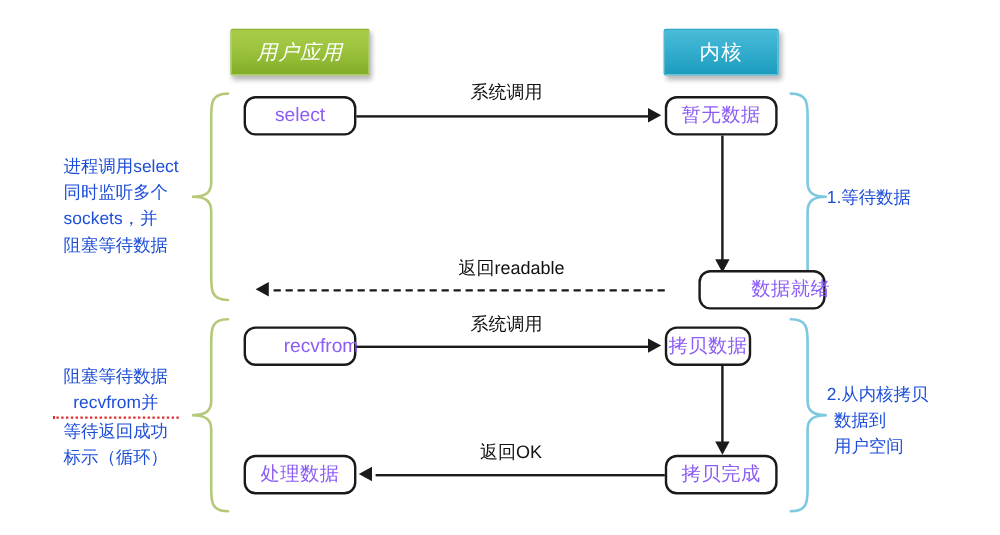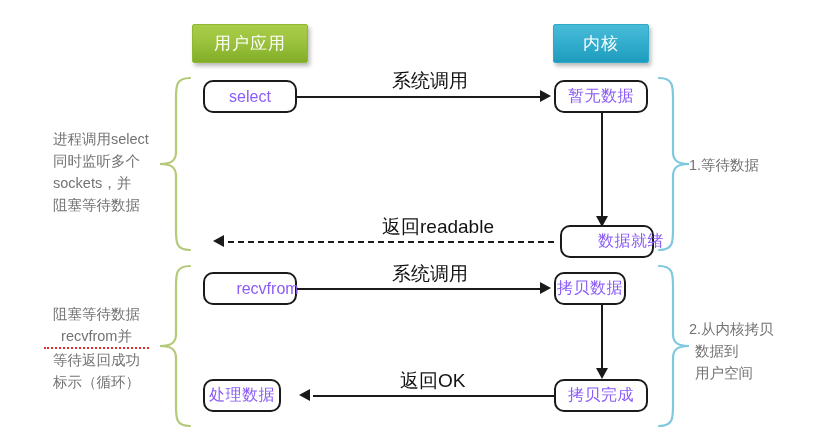--- a/index.html
+++ b/index.html
@@ -27,20 +27,21 @@
     color: #ffffff;
     font-size: 17px;
     letter-spacing: 1px;
     border-radius: 2px;
     box-shadow: 2px 3px 4px rgba(0,0,0,0.28);
   }
   .pill-green {
     left: 192px; top: 24px; width: 114px; height: 37px;
     background: linear-gradient(to bottom, #a8cc49 0%, #9cc33e 45%, #82ad27 100%);
     border: 1px solid #8fb832;
+    font-style: italic;
   }
   .pill-blue {
     left: 553px; top: 24px; width: 94px; height: 37px;
     background: linear-gradient(to bottom, #49bcd8 0%, #35aece 45%, #1d9cbe 100%);
     border: 1px solid #2fa9c9;
   }
 
   
   .node {
     position: absolute;
@@ -89,31 +90,31 @@
     position: absolute;
     width: 0; height: 0;
     border-top: 11px solid #1a1a1a;
     border-left: 6px solid transparent;
     border-right: 6px solid transparent;
   }
 
   
   .edge-label {
     position: absolute;
-    font-size: 19px;
+    font-size: 15px;
     color: #111111;
     white-space: nowrap;
     text-align: center;
   }
 
   
   .annot {
     position: absolute;
     font-size: 14.5px;
-    color: #737373;
+    color: #1d4ed8;
     line-height: 22px;
     white-space: nowrap;
   }
   .annot .ln { display: block; }
   .annot.center-align .ln { text-align: center; }
   .misspell {
     border-bottom: 2px dotted #e03030;
     padding-bottom: 0px;
   }
 
@@ -164,21 +165,21 @@
   <div class="hline" style="left:297px; top:96px; width:244px;"></div>
   <div class="arrow-right" style="left:540px; top:90px;"></div>
 
   <div class="node cjk" style="left:554px; top:80px; width:94px; height:33px;">
     <span>暂无数据</span>
   </div>
 
   <div class="vline" style="left:601px; top:113px; height:105px;"></div>
   <div class="arrow-down" style="left:596px; top:216px;"></div>
 
-  <div class="node cjk" style="left:560px; top:225px; width:94px; height:33px;padding-left:48px;">
+  <div class="node cjk" style="left:582px; top:225px; width:106px; height:33px;padding-left:48px;">
     <span>数据就绪</span>
   </div>
 
   <div class="edge-label" style="left:382px; top:214px;">返回readable</div>
 
   <div class="hline dashed" style="left:228px; top:241px; width:326px;"></div>
   <div class="arrow-left" style="left:213px; top:235px;"></div>
 
   <div class="node" style="left:203px; top:272px; width:94px; height:33px;padding-left:35px;">
     <span>recvfrom</span>
@@ -198,21 +199,21 @@
 
   <div class="node cjk" style="left:554px; top:379px; width:94px; height:33px;">
     <span>拷贝完成</span>
   </div>
 
   <div class="edge-label" style="left:400px; top:368px;">返回OK</div>
 
   <div class="hline" style="left:313px; top:395px; width:241px;"></div>
   <div class="arrow-left" style="left:299px; top:389px;"></div>
 
-  <div class="node cjk" style="left:203px; top:379px; width:78px; height:33px;font-family:Liberation Mono, monospace;">
+  <div class="node cjk" style="left:203px; top:379px; width:94px; height:33px;font-family:Liberation Mono, monospace;">
     <span>处理数据</span>
   </div>
 
   <div class="annot" style="left:53px; top:128px;">
     <span class="ln">进程调用select</span>
     <span class="ln">同时监听多个</span>
     <span class="ln">sockets，并</span>
     <span class="ln">阻塞等待数据</span>
   </div>
 

